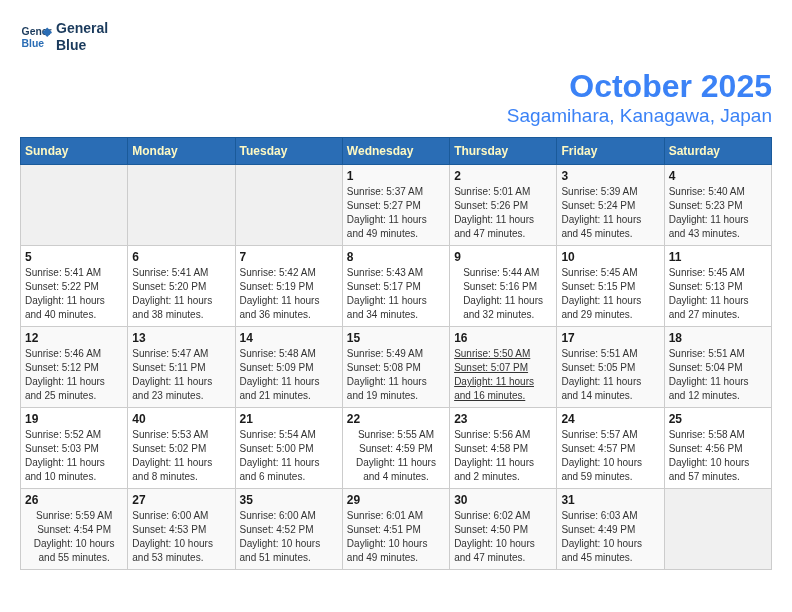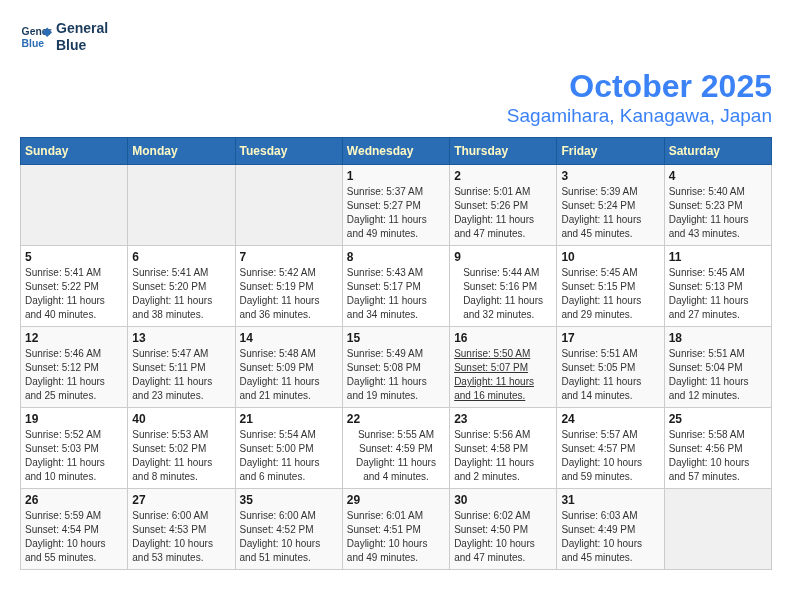--- a/index.html
+++ b/index.html
@@ -302,21 +302,21 @@
           <span class="day-num">25</span>
           <div class="day-info" style="white-space: pre-line;">Sunrise: 5:58 AM
 Sunset: 4:56 PM
 Daylight: 10 hours
 and 57 minutes.</div>
         </td>
       </tr>
       <tr>
         <td>
           <span class="day-num">26</span>
-          <div class="day-info" style="white-space: pre-line;">Sunrise: 5:59 AM
+          <div class="day-info" style="white-space: pre-line; text-align: center;">Sunrise: 5:59 AM
 Sunset: 4:54 PM
 Daylight: 10 hours
 and 55 minutes.</div>
         </td>
         <td>
           <span class="day-num">27</span>
           <div class="day-info" style="white-space: pre-line;">Sunrise: 6:00 AM
 Sunset: 4:53 PM
 Daylight: 10 hours
 and 53 minutes.</div>

